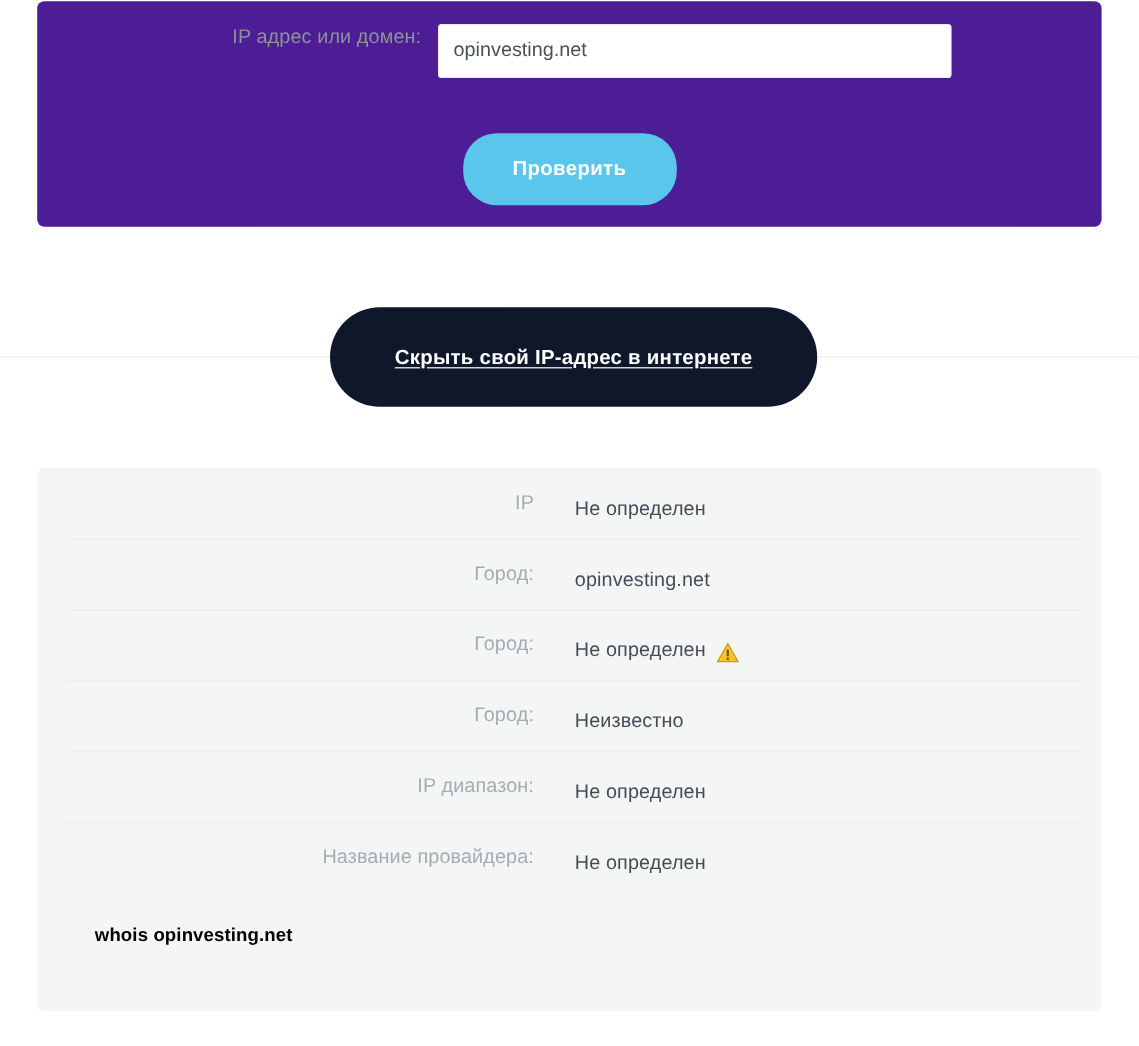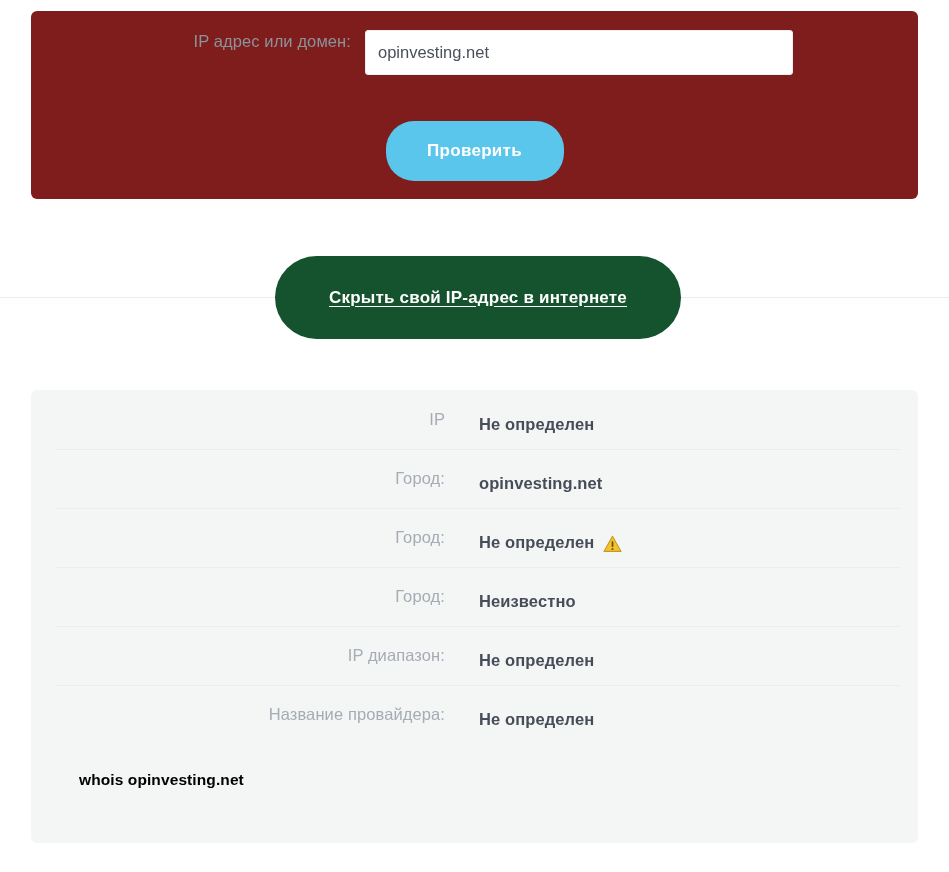--- a/index.html
+++ b/index.html
@@ -14,24 +14,24 @@
     font-family: "Liberation Sans", "DejaVu Sans", sans-serif;
     color: #474d58;
     position: relative;
     overflow: hidden;
   }
 
   
   .form-panel {
     position: absolute;
     left: 31px;
-    top: 11px;
+    top: 1px;
     width: 887px;
     height: 188px;
-    background: #7f1d1d;
+    background: #4c1d95;
     border-radius: 6px;
   }
   .form-row {
     position: absolute;
     left: 0;
     top: 19px;
     width: 100%;
     height: 62px;
   }
   .form-label {
@@ -93,21 +93,21 @@
     width: 949px;
     height: 1px;
     background: #ececec;
   }
   .cta-pill {
     position: absolute;
     left: 275px;
     top: 256px;
     width: 406px;
     height: 83px;
-    background: #14532d;
+    background: #0f172a;
     border-radius: 42px;
     display: flex;
     align-items: center;
     justify-content: center;
     cursor: pointer;
   }
   .cta-pill-link {
     color: #ffffff;
     font-size: 17px;
     font-weight: bold;
@@ -152,21 +152,21 @@
     width: 436px;
     text-align: right;
     padding-right: 22px;
     box-sizing: border-box;
     font-size: 16.5px;
     color: #a6acb4;
     letter-spacing: 0.1px;
   }
   .row-value {
     font-size: 16.5px;
-    font-weight: bold;
+    font-weight: normal;
     color: #474d58;
     letter-spacing: 0.1px;
     display: flex;
     align-items: center;
     gap: 9px;
     margin-top: 10px;
   }
   .warn-icon {
     display: inline-block;
     width: 19px;

